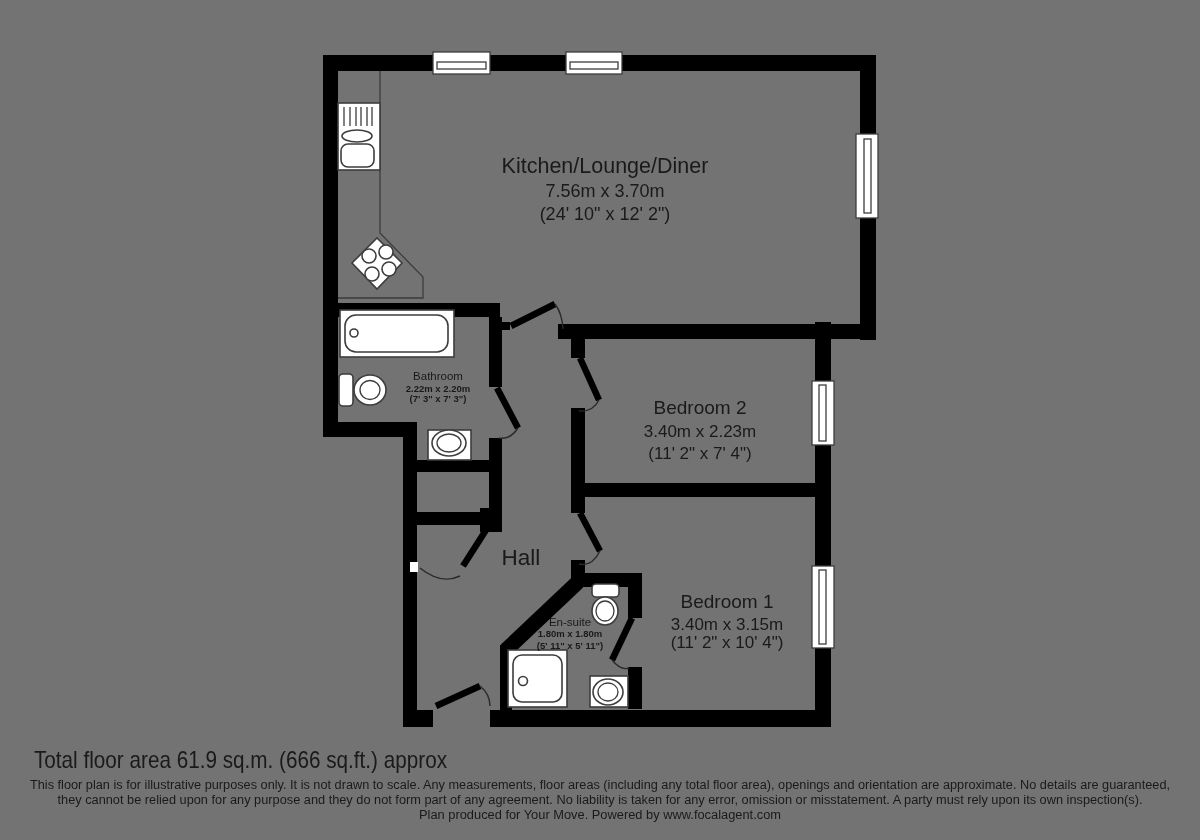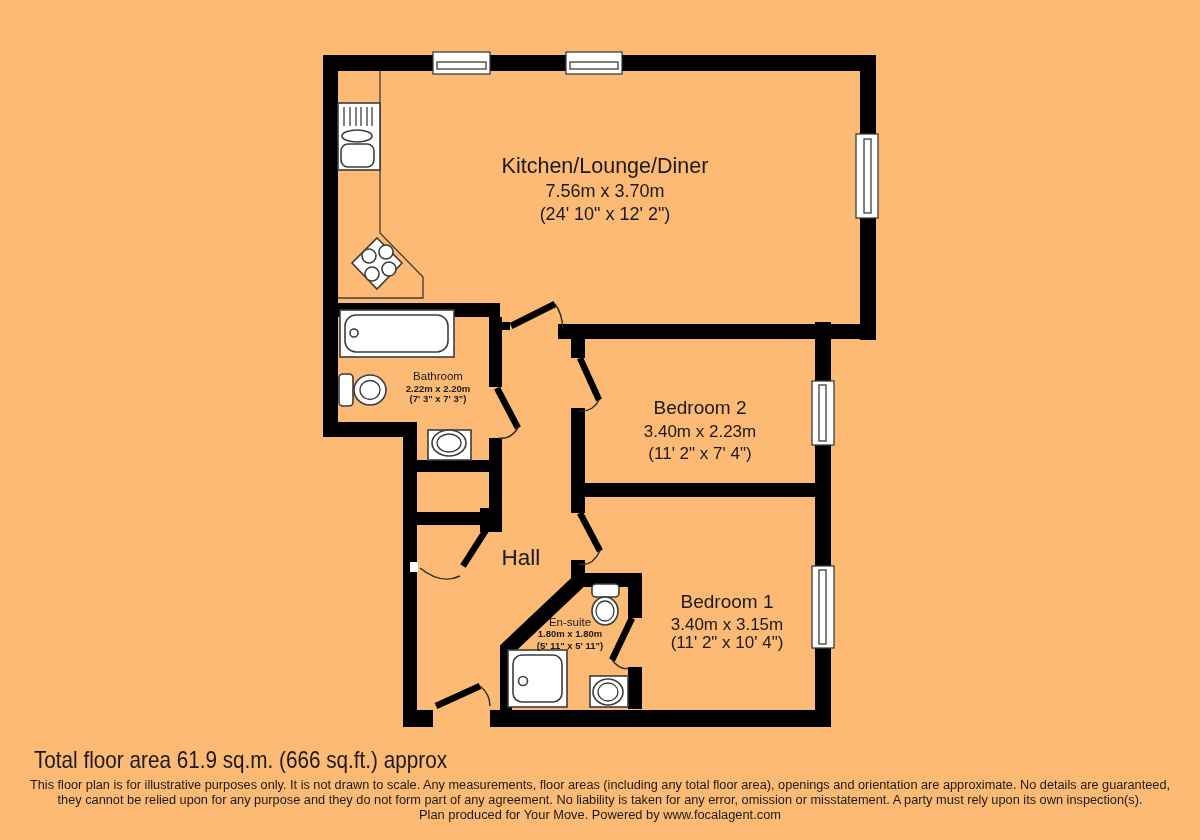--- a/index.html
+++ b/index.html
@@ -1,16 +1,16 @@
 <!DOCTYPE html>
 <html><head>
 <meta charset="utf-8">
 <style>
   html,body{margin:0;padding:0;background:#ffffff;}
-  .page{position:relative;width:1200px;height:840px;background:#fdba74;overflow:hidden;}
+  .page{position:relative;width:1200px;height:840px;background:#737373;overflow:hidden;}
   svg{display:block;}
   text{font-family:"Liberation Sans","DejaVu Sans",sans-serif;fill:#1a1a1a;}
   .room-title{font-size:21.5px;}
   .room-dim{font-size:18px;}
   .bed-title{font-size:19px;}
   .bed-dim{font-size:17px;}
   .small-title{font-size:11.5px;}
   .small-dim{font-size:9.5px;font-weight:bold;}
   .hall-title{font-size:22.5px;}
   .total-area{font-size:24px;}

